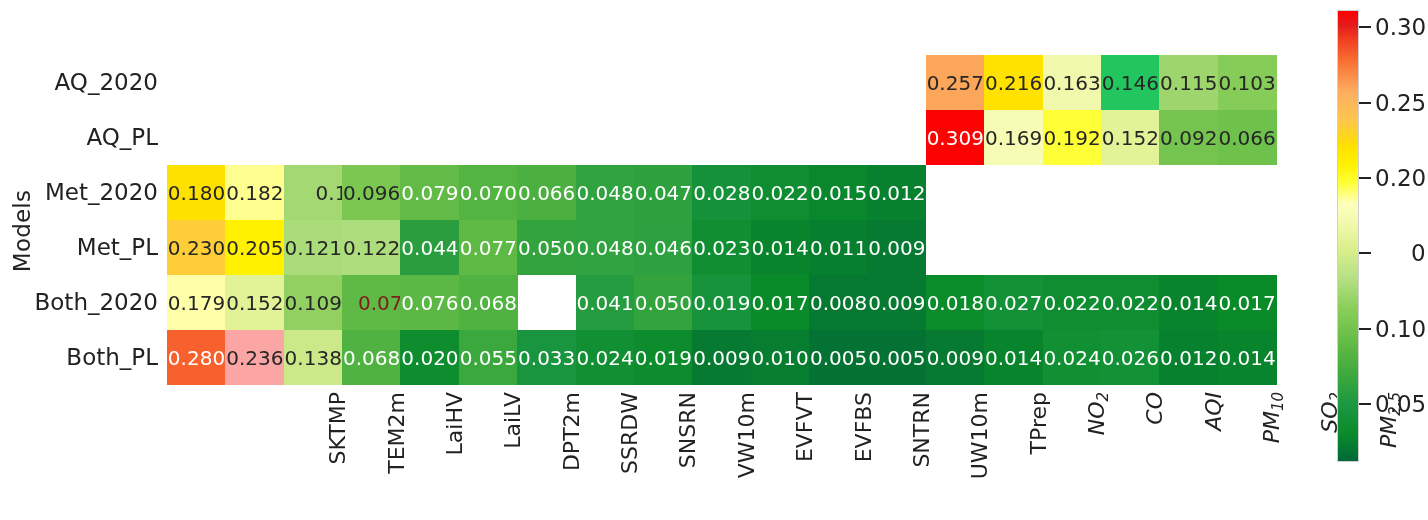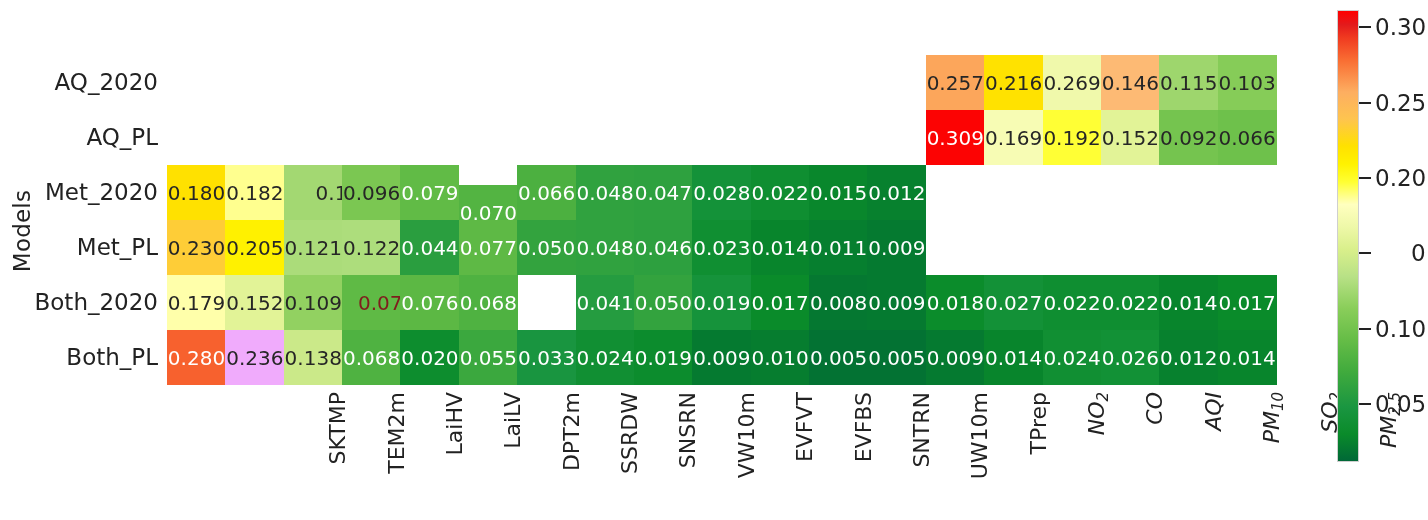--- a/index.html
+++ b/index.html
@@ -71,22 +71,22 @@
       <div class="cell empty" style="left: 291.842px; top: 0px; width: 59px; height: 55px;"></div>
       <div class="cell empty" style="left: 350.211px; top: 0px; width: 59px; height: 55px;"></div>
       <div class="cell empty" style="left: 408.579px; top: 0px; width: 59px; height: 55px;"></div>
       <div class="cell empty" style="left: 466.947px; top: 0px; width: 59px; height: 55px;"></div>
       <div class="cell empty" style="left: 525.316px; top: 0px; width: 59px; height: 55px;"></div>
       <div class="cell empty" style="left: 583.684px; top: 0px; width: 59px; height: 55px;"></div>
       <div class="cell empty" style="left: 642.053px; top: 0px; width: 59px; height: 55px;"></div>
       <div class="cell empty" style="left: 700.421px; top: 0px; width: 59px; height: 55px;"></div>
       <div class="cell" style="left: 758.789px; top: 0px; width: 59px; height: 55px; background: rgb(252, 166, 91); color: rgb(38, 38, 38);">0.257</div>
       <div class="cell" style="left: 817.158px; top: 0px; width: 59px; height: 55px; background: rgb(255, 226, 0); color: rgb(38, 38, 38);">0.216</div>
-      <div class="cell" style="left: 875.526px; top: 0px; width: 59px; height: 55px; background: rgb(240, 249, 171); color: rgb(38, 38, 38);">0.269</div>
-      <div class="cell" style="left: 933.895px; top: 0px; width: 59px; height: 55px; background: #fdba74; color: rgb(38, 38, 38);">0.146</div>
+      <div class="cell" style="left: 875.526px; top: 0px; width: 59px; height: 55px; background: rgb(240, 249, 171); color: rgb(38, 38, 38);">0.163</div>
+      <div class="cell" style="left: 933.895px; top: 0px; width: 59px; height: 55px; background: #22c55e; color: rgb(38, 38, 38);">0.146</div>
       <div class="cell" style="left: 992.263px; top: 0px; width: 59px; height: 55px; background: rgb(158, 214, 109); color: rgb(38, 38, 38);">0.115</div>
       <div class="cell" style="left: 1050.63px; top: 0px; width: 59px; height: 55px; background: rgb(134, 204, 88); color: rgb(38, 38, 38);">0.103</div>
       <div class="cell empty" style="left: 0px; top: 55px; width: 59px; height: 55px;"></div>
       <div class="cell empty" style="left: 58.3684px; top: 55px; width: 59px; height: 55px;"></div>
       <div class="cell empty" style="left: 116.737px; top: 55px; width: 59px; height: 55px;"></div>
       <div class="cell empty" style="left: 175.105px; top: 55px; width: 59px; height: 55px;"></div>
       <div class="cell empty" style="left: 233.474px; top: 55px; width: 59px; height: 55px;"></div>
       <div class="cell empty" style="left: 291.842px; top: 55px; width: 59px; height: 55px;"></div>
       <div class="cell empty" style="left: 350.211px; top: 55px; width: 59px; height: 55px;"></div>
       <div class="cell empty" style="left: 408.579px; top: 55px; width: 59px; height: 55px;"></div>
@@ -99,21 +99,21 @@
       <div class="cell" style="left: 817.158px; top: 55px; width: 59px; height: 55px; background: rgb(247, 252, 180); color: rgb(38, 38, 38);">0.169</div>
       <div class="cell" style="left: 875.526px; top: 55px; width: 59px; height: 55px; background: rgb(255, 255, 53); color: rgb(38, 38, 38);">0.192</div>
       <div class="cell" style="left: 933.895px; top: 55px; width: 59px; height: 55px; background: rgb(226, 243, 151); color: rgb(38, 38, 38);">0.152</div>
       <div class="cell" style="left: 992.263px; top: 55px; width: 59px; height: 55px; background: rgb(117, 196, 79); color: rgb(38, 38, 38);">0.092</div>
       <div class="cell" style="left: 1050.63px; top: 55px; width: 59px; height: 55px; background: rgb(110, 193, 75); color: rgb(38, 38, 38);">0.066</div>
       <div class="cell" style="left: 0px; top: 110px; width: 59px; height: 55px; background: rgb(255, 225, 0); color: rgb(38, 38, 38);">0.180</div>
       <div class="cell" style="left: 58.3684px; top: 110px; width: 59px; height: 55px; background: rgb(255, 255, 143); color: rgb(38, 38, 38);">0.182</div>
       <div class="cell" style="left: 116.737px; top: 110px; width: 59px; height: 55px; background: rgb(163, 216, 114); color: rgb(38, 38, 38); padding-left: 31px;">0.117</div>
       <div class="cell" style="left: 175.105px; top: 110px; width: 59px; height: 55px; background: rgb(123, 199, 82); color: rgb(38, 38, 38);">0.096</div>
       <div class="cell" style="left: 233.474px; top: 110px; width: 59px; height: 55px; background: rgb(97, 187, 70); color: rgb(255, 255, 255);">0.079</div>
-      <div class="cell" style="left: 291.842px; top: 110px; width: 59px; height: 55px; background: rgb(83, 180, 66); color: rgb(255, 255, 255); margin-top: 20px;">0.070</div>
+      <div class="cell" style="left: 291.842px; top: 110px; width: 59px; height: 55px; background: rgb(83, 180, 66); color: rgb(255, 255, 255);">0.070</div>
       <div class="cell" style="left: 350.211px; top: 110px; width: 59px; height: 55px; background: rgb(76, 176, 64); color: rgb(255, 255, 255);">0.066</div>
       <div class="cell" style="left: 408.579px; top: 110px; width: 59px; height: 55px; background: rgb(48, 162, 63); color: rgb(255, 255, 255);">0.048</div>
       <div class="cell" style="left: 466.947px; top: 110px; width: 59px; height: 55px; background: rgb(46, 161, 63); color: rgb(255, 255, 255);">0.047</div>
       <div class="cell" style="left: 525.316px; top: 110px; width: 59px; height: 55px; background: rgb(20, 146, 57); color: rgb(255, 255, 255);">0.028</div>
       <div class="cell" style="left: 583.684px; top: 110px; width: 59px; height: 55px; background: rgb(15, 142, 49); color: rgb(255, 255, 255);">0.022</div>
       <div class="cell" style="left: 642.053px; top: 110px; width: 59px; height: 55px; background: rgb(9, 135, 44); color: rgb(255, 255, 255);">0.015</div>
       <div class="cell" style="left: 700.421px; top: 110px; width: 59px; height: 55px; background: rgb(7, 129, 46); color: rgb(255, 255, 255);">0.012</div>
       <div class="cell empty" style="left: 758.789px; top: 110px; width: 59px; height: 55px;"></div>
       <div class="cell empty" style="left: 817.158px; top: 110px; width: 59px; height: 55px;"></div>
       <div class="cell empty" style="left: 875.526px; top: 110px; width: 59px; height: 55px;"></div>
@@ -151,21 +151,21 @@
       <div class="cell" style="left: 583.684px; top: 220px; width: 59px; height: 55px; background: rgb(10, 139, 42); color: rgb(255, 255, 255);">0.017</div>
       <div class="cell" style="left: 642.053px; top: 220px; width: 59px; height: 55px; background: rgb(5, 120, 49); color: rgb(255, 255, 255);">0.008</div>
       <div class="cell" style="left: 700.421px; top: 220px; width: 59px; height: 55px; background: rgb(5, 122, 48); color: rgb(255, 255, 255);">0.009</div>
       <div class="cell" style="left: 758.789px; top: 220px; width: 59px; height: 55px; background: rgb(11, 140, 43); color: rgb(255, 255, 255);">0.018</div>
       <div class="cell" style="left: 817.158px; top: 220px; width: 59px; height: 55px; background: rgb(19, 145, 55); color: rgb(255, 255, 255);">0.027</div>
       <div class="cell" style="left: 875.526px; top: 220px; width: 59px; height: 55px; background: rgb(15, 142, 49); color: rgb(255, 255, 255);">0.022</div>
       <div class="cell" style="left: 933.895px; top: 220px; width: 59px; height: 55px; background: rgb(15, 142, 49); color: rgb(255, 255, 255);">0.022</div>
       <div class="cell" style="left: 992.263px; top: 220px; width: 59px; height: 55px; background: rgb(8, 133, 44); color: rgb(255, 255, 255);">0.014</div>
       <div class="cell" style="left: 1050.63px; top: 220px; width: 59px; height: 55px; background: rgb(10, 139, 42); color: rgb(255, 255, 255);">0.017</div>
       <div class="cell" style="left: 0px; top: 275px; width: 59px; height: 55px; background: rgb(247, 97, 46); color: rgb(255, 255, 255);">0.280</div>
-      <div class="cell" style="left: 58.3684px; top: 275px; width: 59px; height: 55px; background: #f0abfc; color: rgb(38, 38, 38);">0.236</div>
+      <div class="cell" style="left: 58.3684px; top: 275px; width: 59px; height: 55px; background: #fca5a5; color: rgb(38, 38, 38);">0.236</div>
       <div class="cell" style="left: 116.737px; top: 275px; width: 59px; height: 55px; background: rgb(203, 233, 137); color: rgb(38, 38, 38);">0.138</div>
       <div class="cell" style="left: 175.105px; top: 275px; width: 59px; height: 55px; background: rgb(79, 178, 65); color: rgb(255, 255, 255);">0.068</div>
       <div class="cell" style="left: 233.474px; top: 275px; width: 59px; height: 55px; background: rgb(13, 141, 46); color: rgb(255, 255, 255);">0.020</div>
       <div class="cell" style="left: 291.842px; top: 275px; width: 59px; height: 55px; background: rgb(59, 168, 62); color: rgb(255, 255, 255);">0.055</div>
       <div class="cell" style="left: 350.211px; top: 275px; width: 59px; height: 55px; background: rgb(25, 149, 64); color: rgb(255, 255, 255);">0.033</div>
       <div class="cell" style="left: 408.579px; top: 275px; width: 59px; height: 55px; background: rgb(17, 143, 51); color: rgb(255, 255, 255);">0.024</div>
       <div class="cell" style="left: 466.947px; top: 275px; width: 59px; height: 55px; background: rgb(12, 140, 45); color: rgb(255, 255, 255);">0.019</div>
       <div class="cell" style="left: 525.316px; top: 275px; width: 59px; height: 55px; background: rgb(5, 122, 48); color: rgb(255, 255, 255);">0.009</div>
       <div class="cell" style="left: 583.684px; top: 275px; width: 59px; height: 55px; background: rgb(6, 125, 47); color: rgb(255, 255, 255);">0.010</div>
       <div class="cell" style="left: 642.053px; top: 275px; width: 59px; height: 55px; background: rgb(3, 114, 51); color: rgb(255, 255, 255);">0.005</div>

